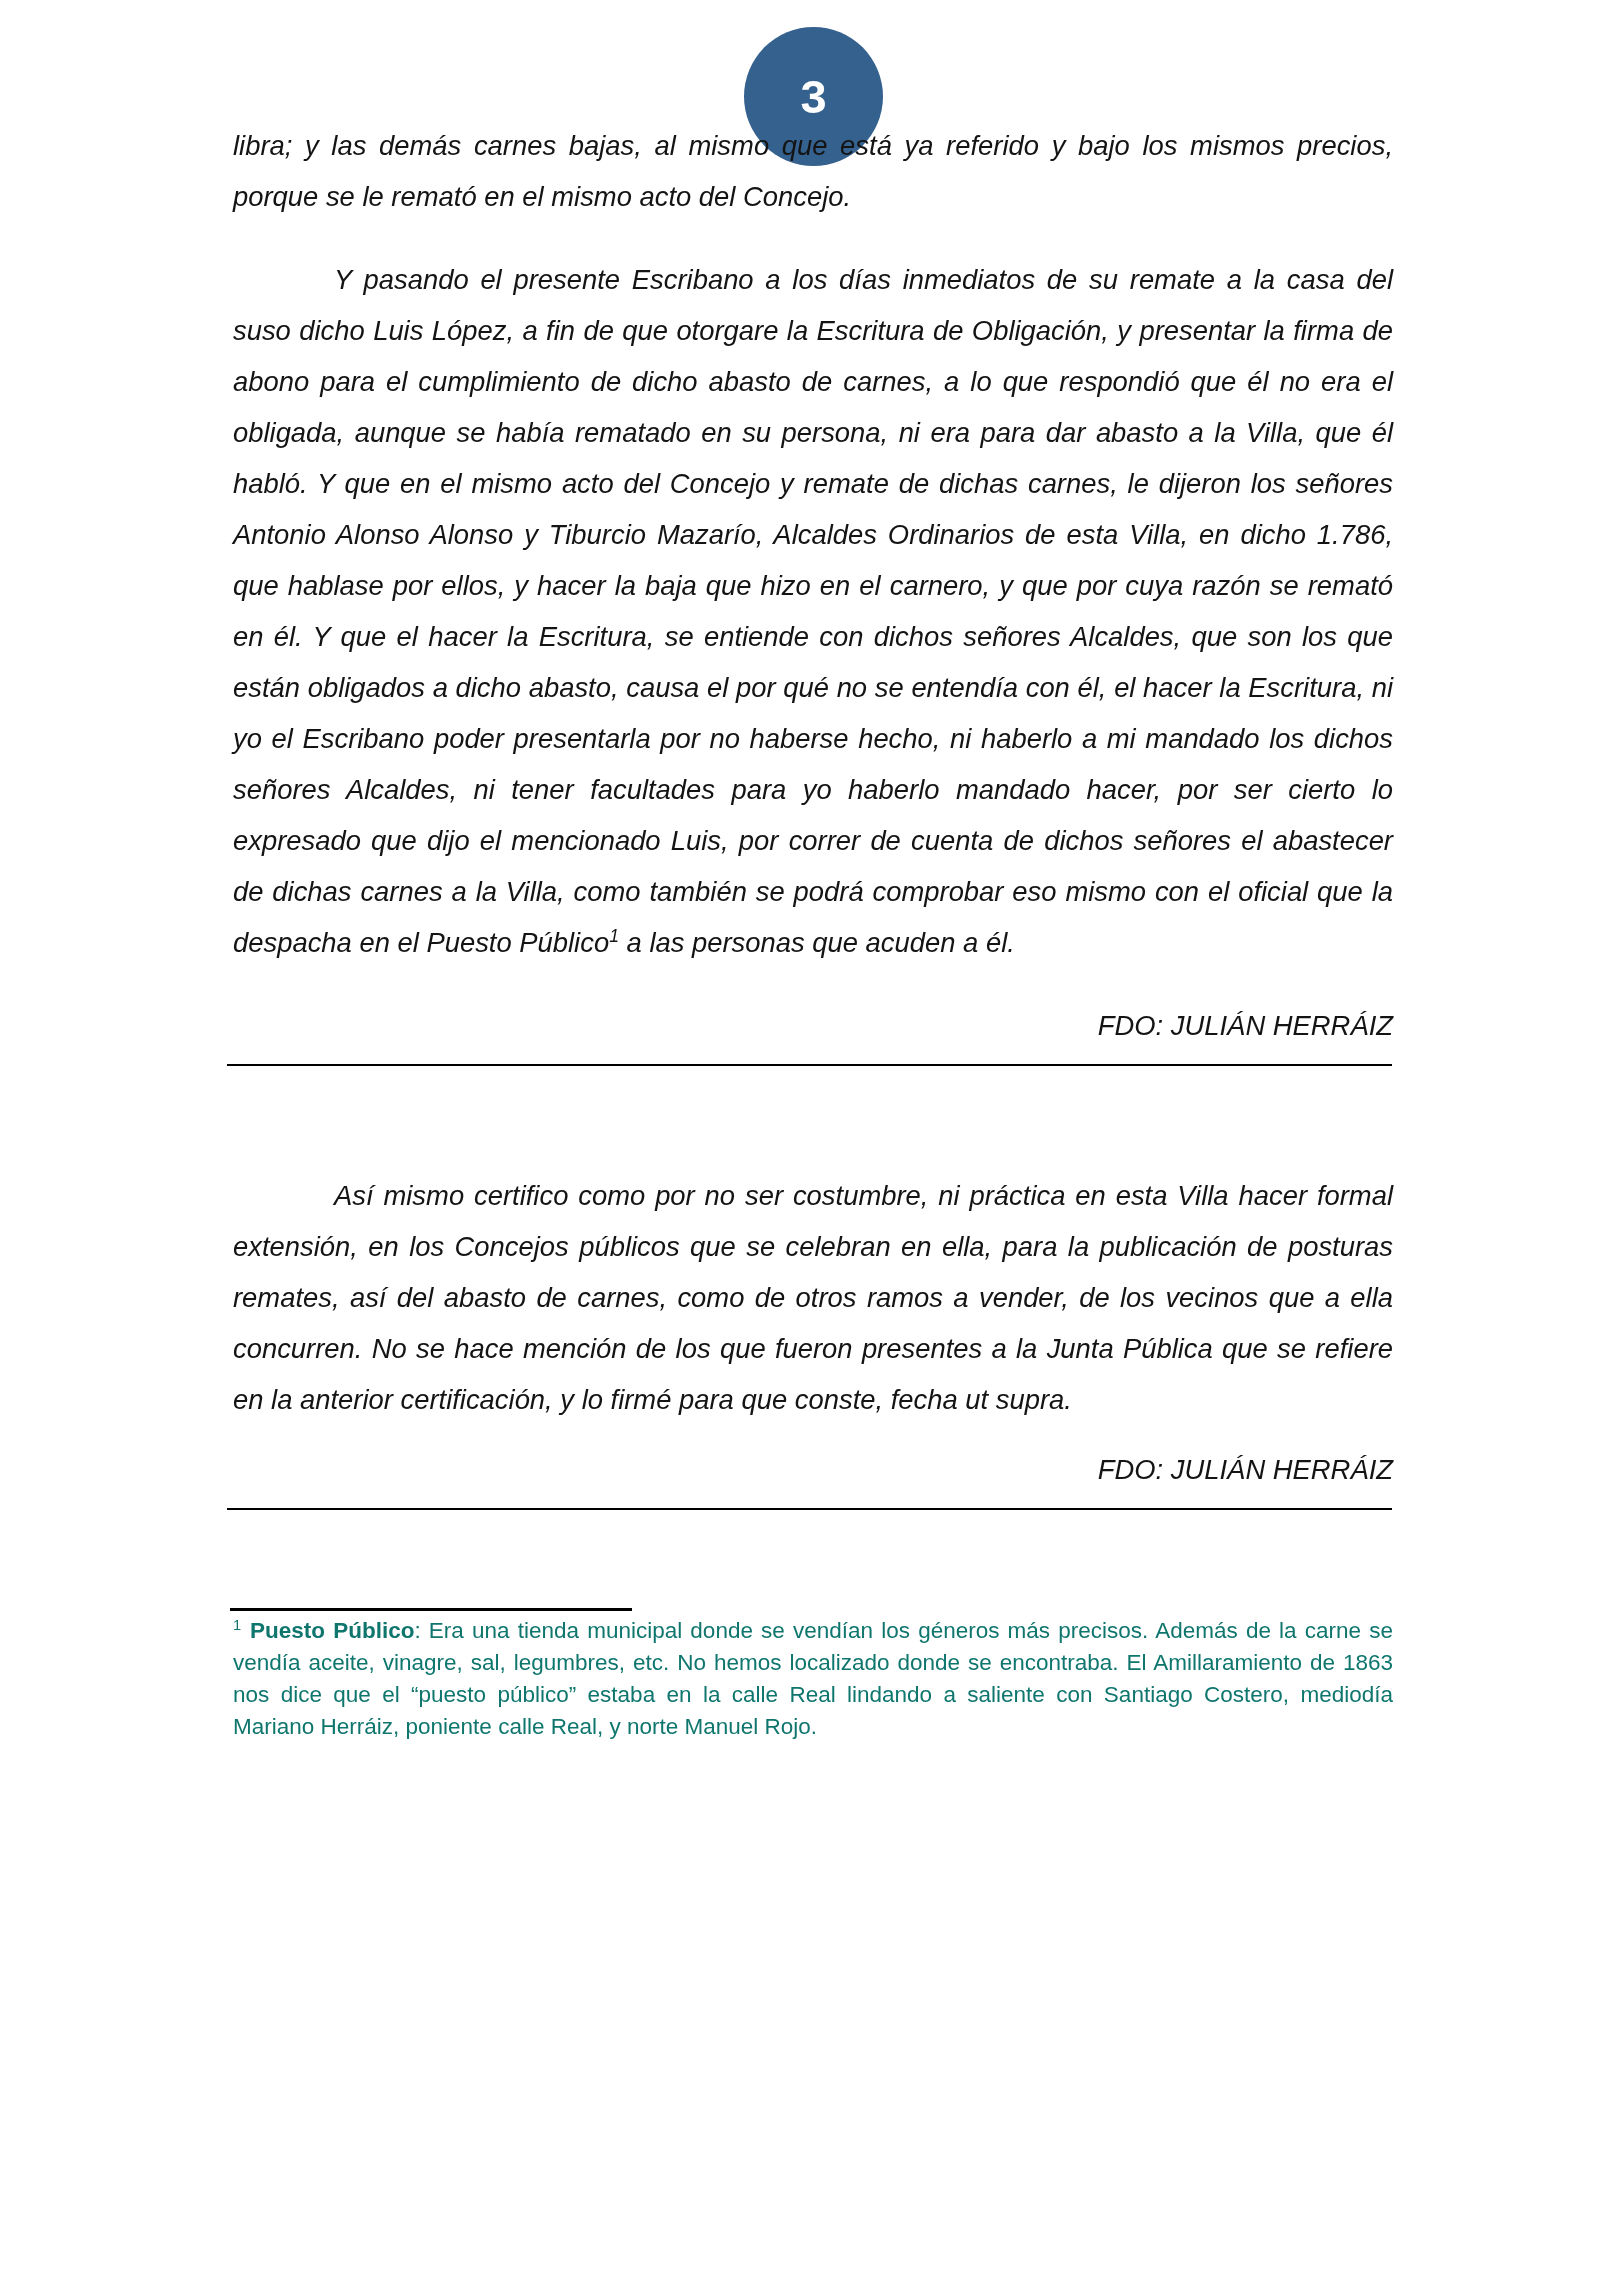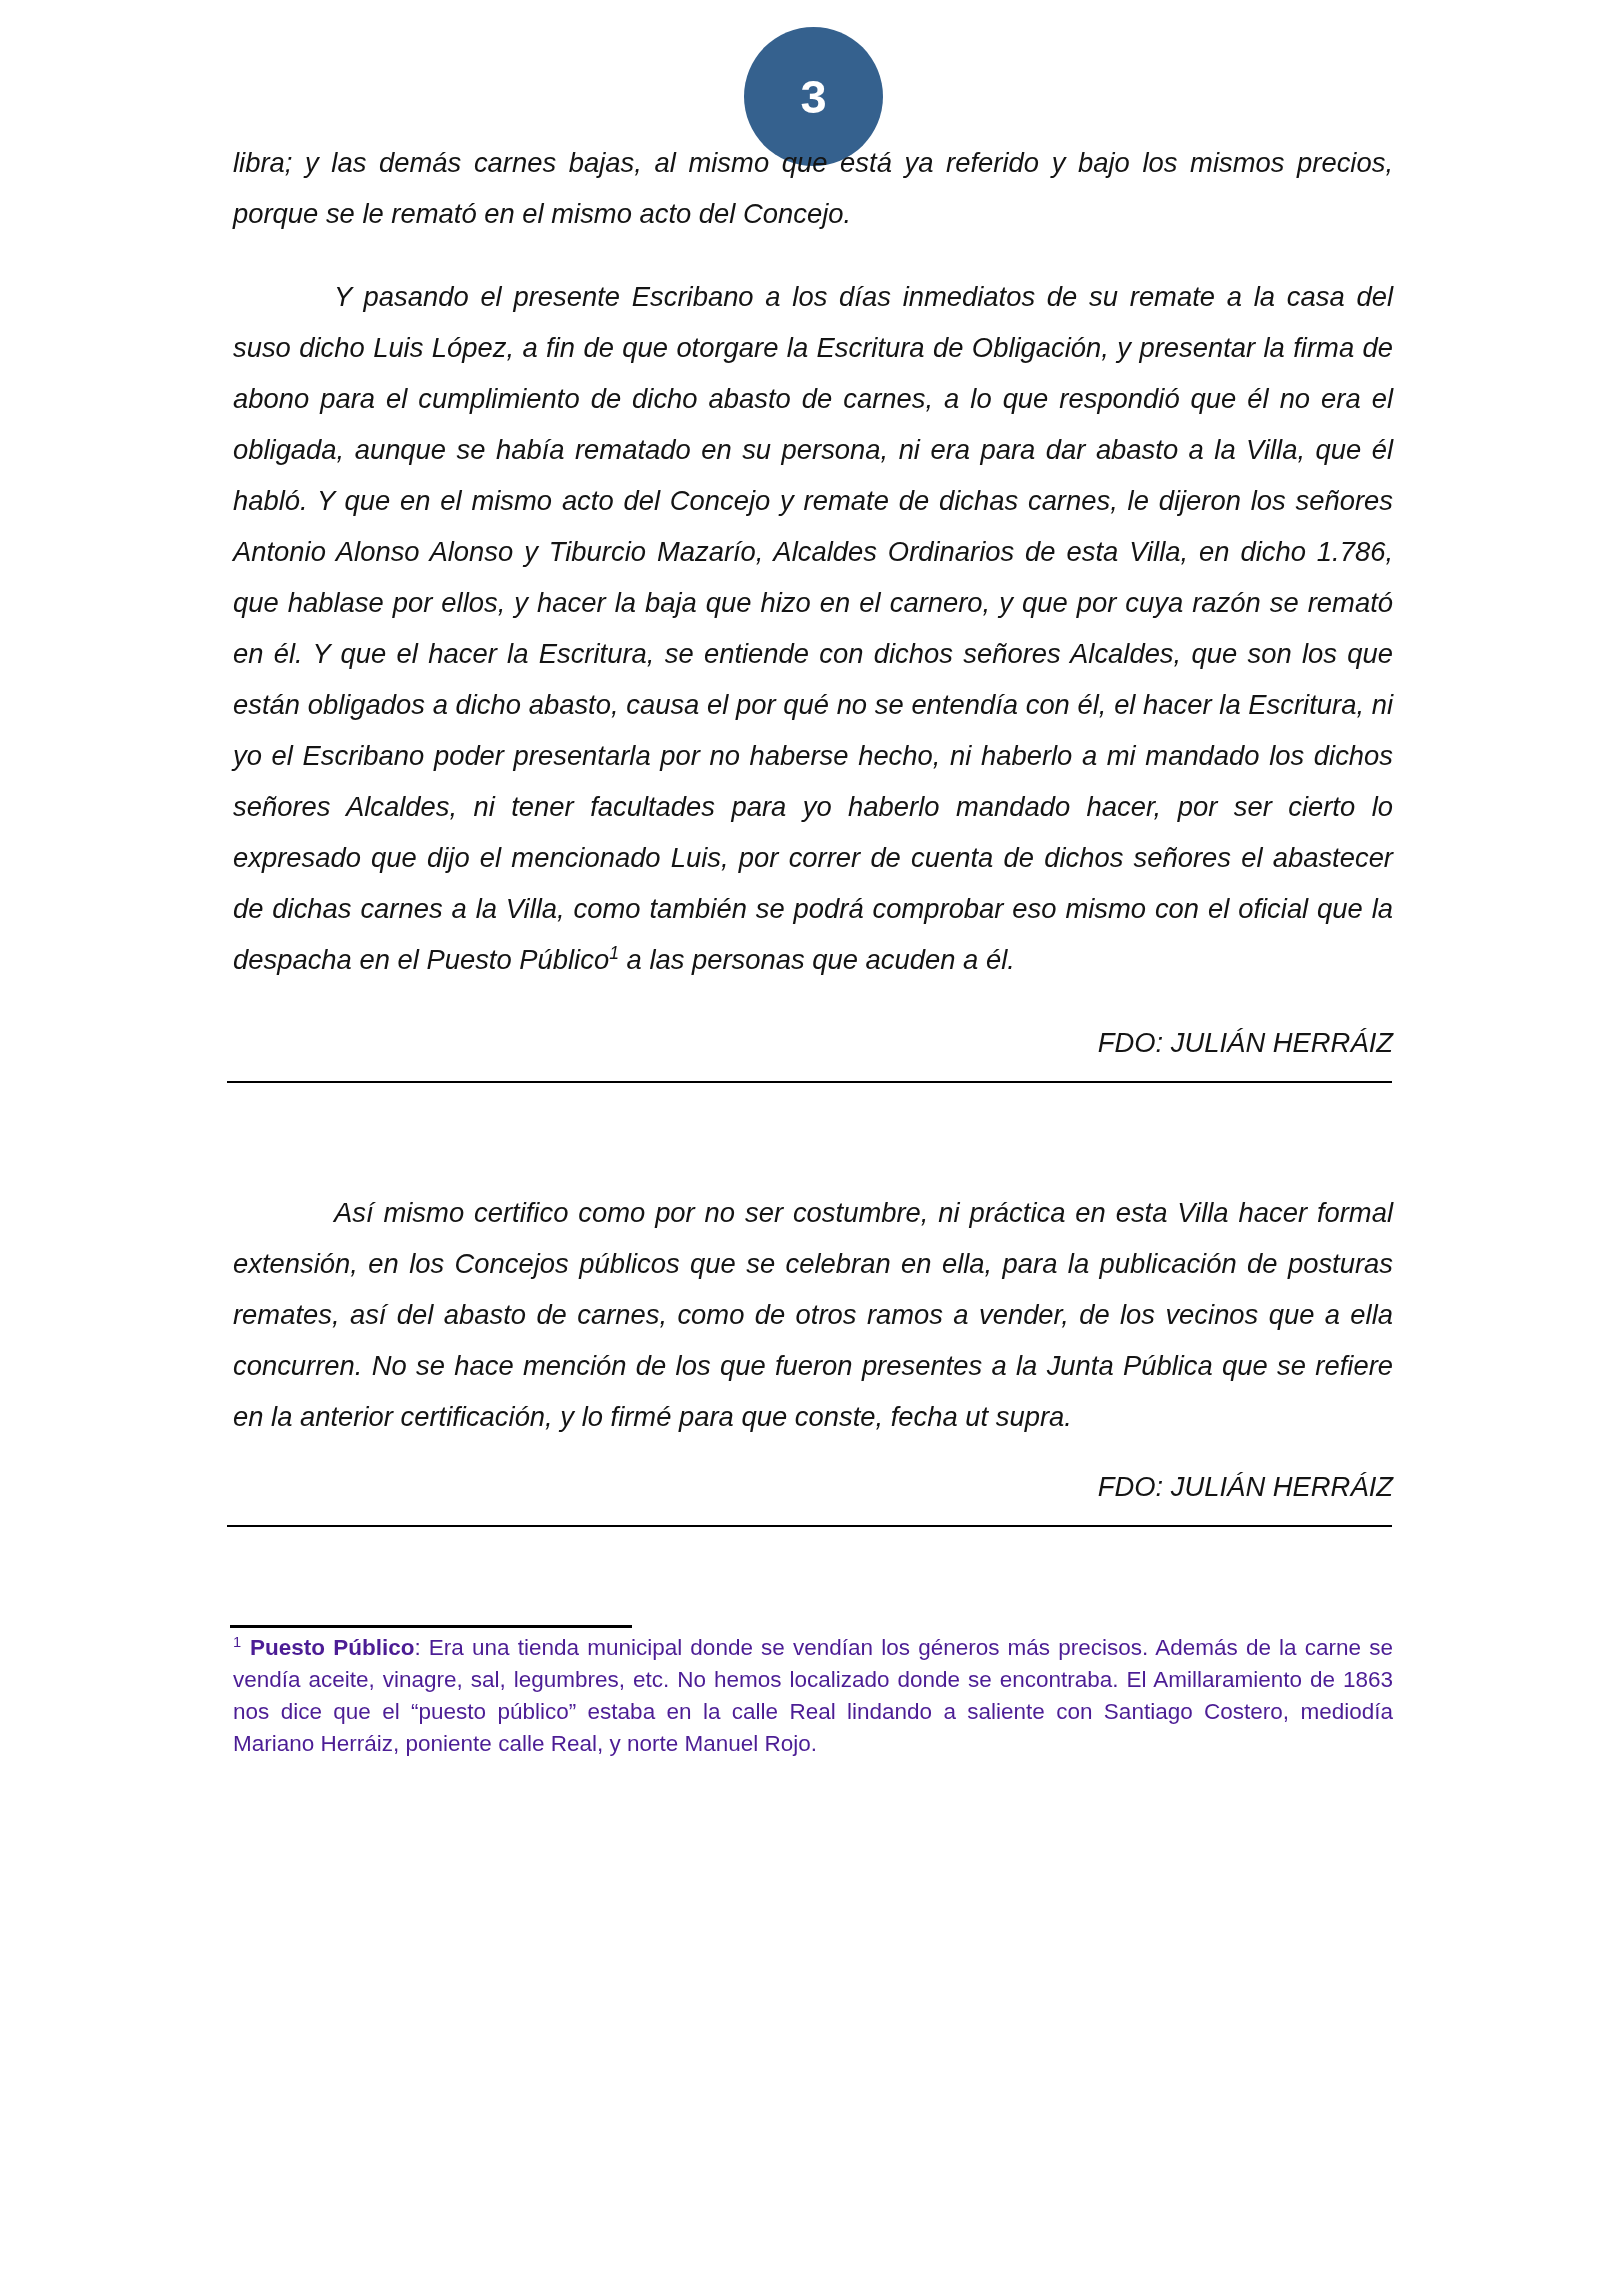--- a/index.html
+++ b/index.html
@@ -26,21 +26,21 @@
   }
   .badge span {
     color: #ffffff;
     font-weight: bold;
     font-size: 47px;
     font-style: normal;
   }
   .content {
     position: absolute;
     left: 233px;
-    top: 17px;
+    top: 0;
     width: 1160px;
     padding-top: 120px;
     font-style: italic;
     font-size: 27.4px;
     line-height: 51px;
     text-align: justify;
   }
   p.para {
     margin: 0 0 32px 0;
     text-indent: 101px;
@@ -68,21 +68,21 @@
     height: 0;
     border-top: 3.9px solid #000000;
     width: 402px;
     margin: 98px 0 3.9px -2.9px;
   }
   .footnote {
     font-style: normal;
     font-size: 22.5px;
     line-height: 32px;
     text-align: justify;
-    color: #4c1d95;
+    color: #0f766e;
   }
   .footnote sup {
     font-size: 14.7px;
     line-height: 0;
     vertical-align: super;
   }
   .footnote strong { margin-left: 8.8px; }
 </style>
 </head>
 <body>

